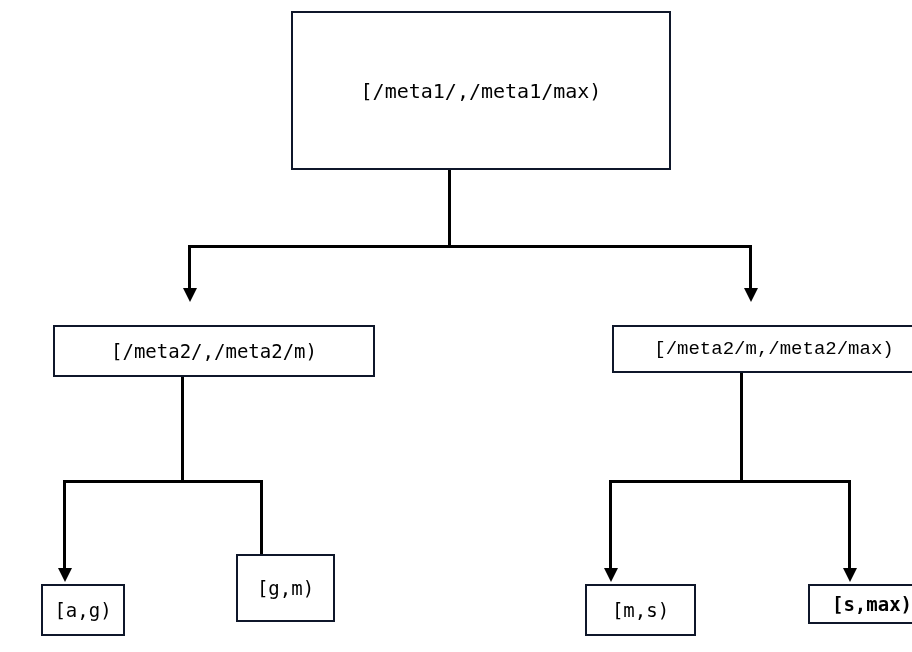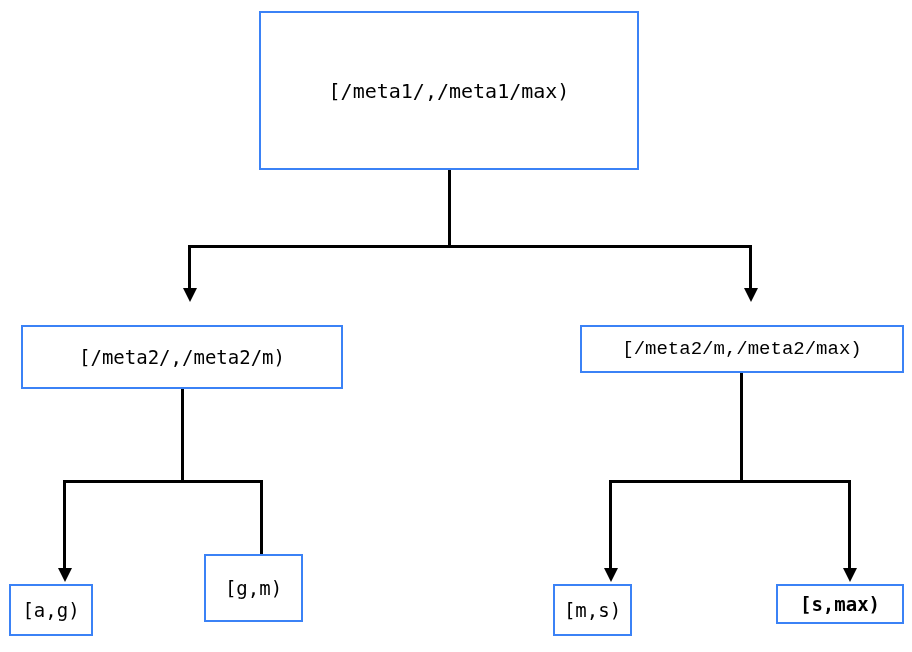--- a/index.html
+++ b/index.html
@@ -15,28 +15,29 @@
   }
   #diagram-root {
     position: relative;
     width: 912px;
     height: 652px;
     background: #ffffff;
   }
   .node {
     position: absolute;
     box-sizing: border-box;
-    border: 2px solid #3b82f6;
+    border: 2px solid #0f172a;
     background: #ffffff;
     display: flex;
     align-items: center;
     justify-content: center;
     color: #000000;
     font-family: "DejaVu Sans Mono", "Liberation Mono", monospace;
     white-space: pre;
+    margin-left: 32px;
   }
   .node-label {
     font-family: "DejaVu Sans Mono", "Liberation Mono", monospace;
     color: #000000;
     letter-spacing: 0px;
     line-height: 1;
   }
 
   
   #node-root {
@@ -46,21 +47,21 @@
     height: 159px;
     font-size: 20px;
   }
   #node-root .node-label { font-size: 20px; }
 
   
   #node-mid-left {
     left: 21px;
     top: 325px;
     width: 322px;
-    height: 64px;
+    height: 52px;
   }
   #node-mid-left .node-label { font-size: 19px; }
 
   #node-mid-right {
     left: 580px;
     top: 325px;
     width: 324px;
     height: 48px;
   }
   #node-mid-right .node-label { font-size: 19px; font-family: Liberation Mono, monospace; }
@@ -74,21 +75,21 @@
   }
   #node-leaf-gm {
     left: 204px;
     top: 554px;
     width: 99px;
     height: 68px;
   }
   #node-leaf-ms {
     left: 553px;
     top: 584px;
-    width: 79px;
+    width: 111px;
     height: 52px;
   }
   #node-leaf-smax {
     left: 776px;
     top: 584px;
     width: 128px;
     height: 40px;
     font-weight: bold;
   }
   #node-leaf-ag .node-label,

